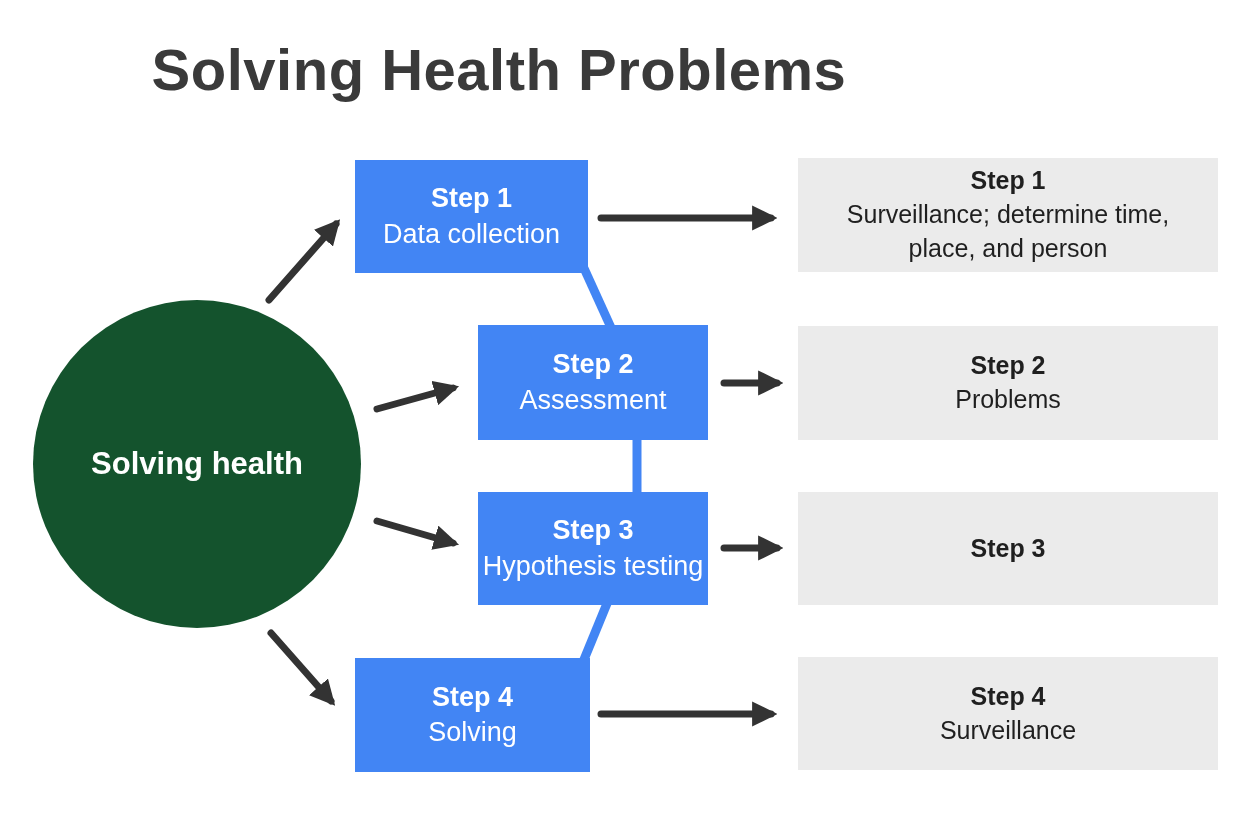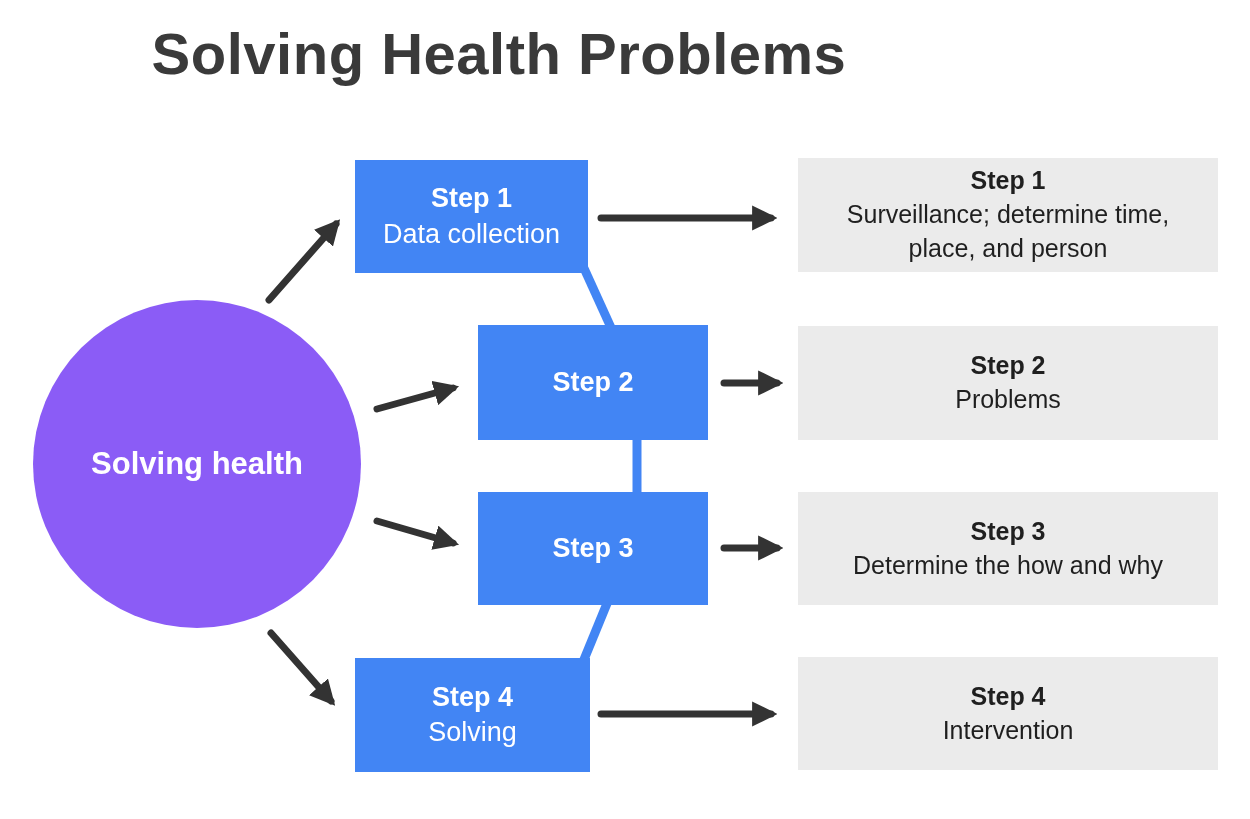--- a/index.html
+++ b/index.html
@@ -5,36 +5,36 @@
   html,body{margin:0;padding:0;background:#ffffff;}
   #canvas{
     position:relative;
     width:1250px;height:819px;
     background:#ffffff;
     font-family:"Liberation Sans", sans-serif;
     overflow:hidden;
   }
   .title{
     position:absolute;
-    left:0;top:20px;width:998px;
+    left:0;top:36px;width:998px;
     text-align:center;
     font-size:58px;
     font-weight:700;
     letter-spacing:0.5px;
     color:#3a3a3a;
   }
   #connector-layer{
     position:absolute;left:0;top:0;width:1250px;height:819px;
   }
   .circle{
     position:absolute;
     left:33px;top:300px;
     width:328px;height:328px;
     border-radius:50%;
-    background:#8b5cf6;
+    background:#14532d;
     display:flex;flex-direction:column;
     align-items:center;justify-content:center;
     color:#ffffff;
     font-size:31px;font-weight:700;
     line-height:1.35;
     text-align:center;
   }
   .bluebox{
     position:absolute;
     background:#4285f4;
@@ -125,39 +125,40 @@
   <div class="circle">
     <span>Solving health</span>
   </div>
 
   <div id="b1" class="bluebox">
     <span class="step-label">Step 1</span>
     <span class="step-action">Data collection</span>
   </div>
   <div id="b2" class="bluebox">
     <span class="step-label">Step 2</span>
+    <span class="step-action">Assessment</span>
   </div>
   <div id="b3" class="bluebox">
     <span class="step-label">Step 3</span>
+    <span class="step-action">Hypothesis testing</span>
   </div>
   <div id="b4" class="bluebox">
     <span class="step-label">Step 4</span>
     <span class="step-action">Solving</span>
   </div>
 
   <div id="g1" class="graybox">
     <span class="step-label">Step 1</span>
     <span class="step-outcome">Surveillance; determine time, place, and person</span>
   </div>
   <div id="g2" class="graybox">
     <span class="step-label">Step 2</span>
     <span class="step-outcome">Problems</span>
   </div>
   <div id="g3" class="graybox">
     <span class="step-label">Step 3</span>
-    <span class="step-outcome">Determine the how and why</span>
   </div>
   <div id="g4" class="graybox">
     <span class="step-label">Step 4</span>
-    <span class="step-outcome">Intervention</span>
+    <span class="step-outcome">Surveillance</span>
   </div>
 
 </div>
 
 </body></html>

